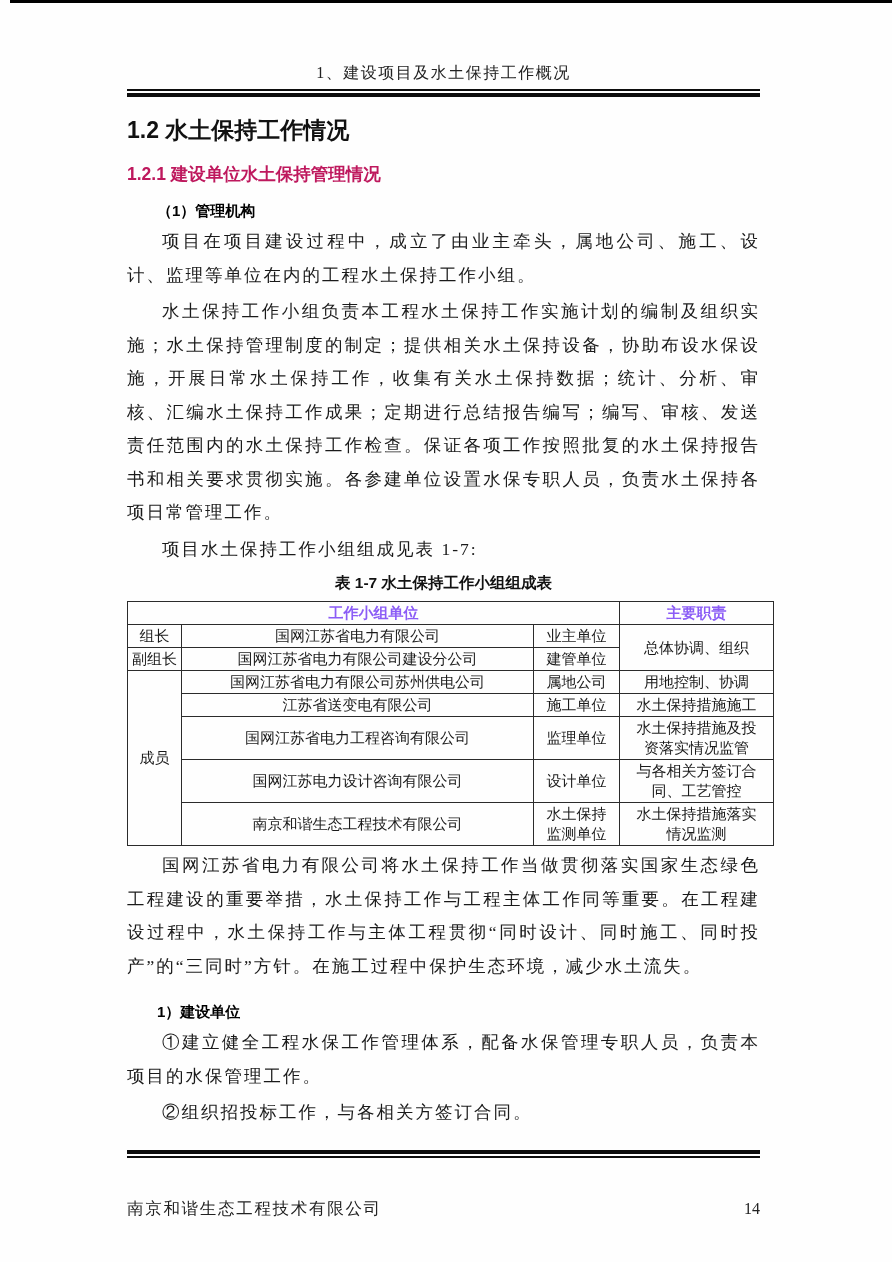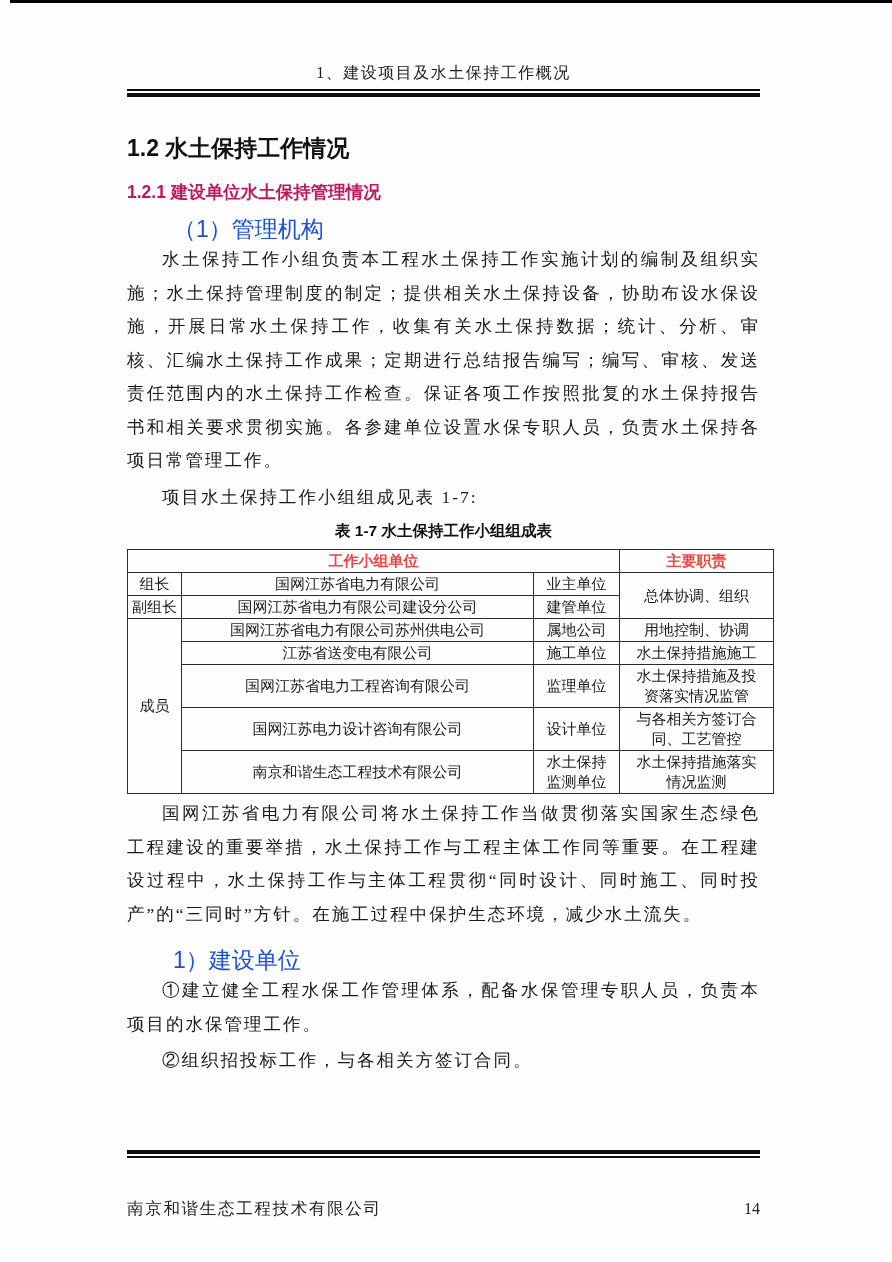--- a/index.html
+++ b/index.html
@@ -17,33 +17,33 @@
 
   .chapter-header{
     position:absolute;top:63px;left:127px;width:633px;
     text-align:center;font-size:16px;letter-spacing:1.5px;color:#222;
   }
   .header-rule{
     position:absolute;top:89px;left:127px;width:633px;
     height:2px;border-top:2px solid #0d0d0d;border-bottom:4px solid #0d0d0d;
   }
 
-  .content{position:absolute;top:114px;left:127px;width:633px;}
+  .content{position:absolute;top:96px;left:127px;width:633px;}
 
   h1.sec{
     margin:20px 0 0 0;font-size:23px;line-height:28px;font-weight:700;
     font-family:"Liberation Sans","DejaVu Sans",sans-serif;color:#111;
   }
   h2.sec{
     margin:19px 0 0 0;font-size:17.5px;line-height:22px;font-weight:700;
     font-family:"Liberation Sans","DejaVu Sans",sans-serif;color:#be185d;
   }
   .sub-heading{
-    margin:15px 0 0 0;font-size:23px;line-height:22px;font-weight:400;
-    font-family:"Liberation Sans","DejaVu Sans",sans-serif;color:#1d4ed8;
+    margin:15px 0 0 0;font-size:15px;line-height:22px;font-weight:700;
+    font-family:"Liberation Sans","DejaVu Sans",sans-serif;color:#000000;
     text-indent:2em;
   }
   p.body{
     margin:3px 0 0 0;font-size:17.5px;line-height:33.5px;
     letter-spacing:2px;text-align:justify;text-indent:2em;color:#1a1a1a;
   }
   .table-caption{
     margin:6px 0 0 0;text-align:center;font-size:15.5px;line-height:22px;
     font-weight:700;font-family:"Liberation Sans","DejaVu Sans",sans-serif;color:#111;
   }
@@ -51,21 +51,21 @@
     margin-top:7px;border-collapse:collapse;table-layout:fixed;
     width:646px;font-size:15px;line-height:20px;color:#1a1a1a;
   }
   table.wg td{
     border:1px solid #2b2b2b;text-align:center;vertical-align:middle;
     padding:1px 6px;overflow:hidden;
   }
   table.wg td.role{padding:1px 2px;}
   table.wg td.duty{padding:1px 10px;}
   table.wg td.th{
-    font-weight:700;font-family:"Liberation Sans","DejaVu Sans",sans-serif;color:#ef4444;
+    font-weight:700;font-family:"Liberation Sans","DejaVu Sans",sans-serif;color:#8b5cf6;
   }
   tr.rh22{height:22px;} tr.rh23{height:23px;} tr.rh20{height:20px;margin-left:24px;}
   tr.rh21{height:21px;} tr.rh42{height:42px;} tr.rh40{height:40px;} tr.rh41{height:41px;}
 
   .sec2-heading{margin-top:38px;}
   .sec3-heading{margin-top:18px;}
 
   .footer{position:absolute;top:1150px;left:127px;width:633px;}
   .footer-rule{height:2px;border-top:4px solid #0d0d0d;border-bottom:2px solid #0d0d0d;}
   .footer-row{
@@ -83,20 +83,21 @@
 
   <div class="chapter-header">1、建设项目及水土保持工作概况</div>
   <div class="header-rule"></div>
 
   <div class="content">
     <h1 class="sec">1.2 水土保持工作情况</h1>
     <h2 class="sec">1.2.1 建设单位水土保持管理情况</h2>
 
     <div class="sub-heading">（1）管理机构</div>
 
+    <p class="body">项目在项目建设过程中，成立了由业主牵头，属地公司、施工、设计、监理等单位在内的工程水土保持工作小组。</p>
     <p class="body">水土保持工作小组负责本工程水土保持工作实施计划的编制及组织实施；水土保持管理制度的制定；提供相关水土保持设备，协助布设水保设施，开展日常水土保持工作，收集有关水土保持数据；统计、分析、审核、汇编水土保持工作成果；定期进行总结报告编写；编写、审核、发送责任范围内的水土保持工作检查。保证各项工作按照批复的水土保持报告书和相关要求贯彻实施。各参建单位设置水保专职人员，负责水土保持各项日常管理工作。</p>
     <p class="body">项目水土保持工作小组组成见表 1-7:</p>
 
     <div class="table-caption">表 1-7 水土保持工作小组组成表</div>
 
     <table class="wg">
       <colgroup>
         <col style="width:54px">
           <col style="width:352px">
         <col style="width:86px">

